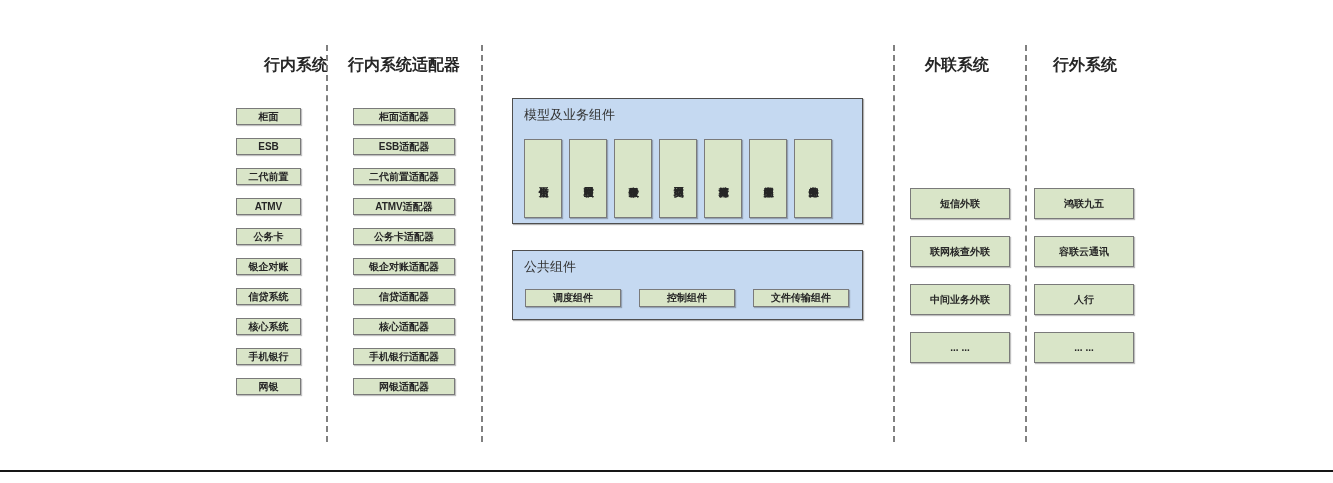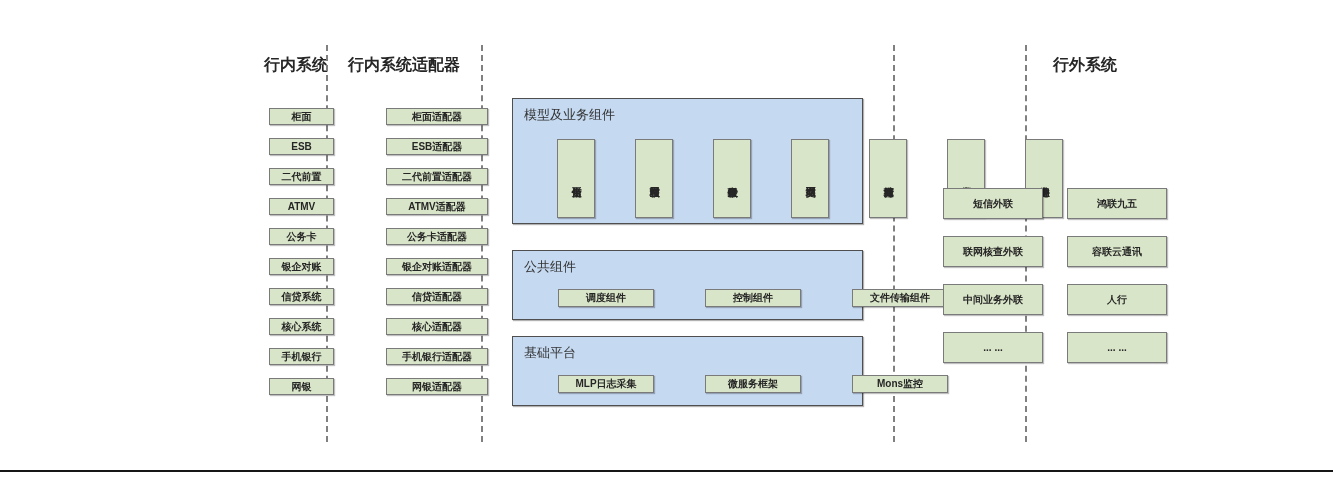--- a/index.html
+++ b/index.html
@@ -47,21 +47,20 @@
     border: 1px solid var(--box-border);
     box-shadow: 1px 1px 1px rgba(0,0,0,0.25);
     display: flex;
     align-items: center;
     justify-content: center;
     font-size: 10px;
     font-weight: bold;
     color: #262626;
     box-sizing: border-box;
     white-space: nowrap;
-    margin-left: 33px;
   }
   .vlist.gap13 .gbox { height: 17px; width: 100%; }
   .vlist.gap17 .gbox { height: 31px; width: 100%; }
   .panel {
     position: absolute;
     left: 512px;
     width: 351px;
     background: var(--panel-fill);
     border: 1px solid var(--panel-border);
     box-shadow: 1px 1px 1px rgba(0,0,0,0.3);
@@ -100,20 +99,21 @@
     background: var(--rule);
   }
 </style>
 </head>
 <body>
 
 <div class="canvas" style="--box-fill: #d9e5c8; --box-border: #7a7a7a; --panel-fill: #c5d9f1; --panel-border: #4f4f4f; --divider: #808080; --rule: #161616;">
 
   <div class="col-header" style="left:208px; width:120px;text-align:right;">行内系统</div>
   <div class="col-header" style="left:324px; width:160px;text-align:center;">行内系统适配器</div>
+  <div class="col-header" style="left:897px; width:120px;">外联系统</div>
   <div class="col-header" style="left:1025px; width:120px;">行外系统</div>
 
   <div class="vdivider" style="left:326px;"></div>
   <div class="vdivider" style="left:481px;"></div>
   <div class="vdivider" style="left:893px;"></div>
   <div class="vdivider" style="left:1025px;"></div>
 
   <div class="vlist gap13" style="left:236px; top:108px; width:65px;">
       <div class="gbox">柜面</div>
       <div class="gbox">ESB</div>
@@ -155,28 +155,20 @@
 
   <div class="panel" style="top:250px; height:70px;">
     <div class="panel-title">公共组件</div>
     <div class="panel-row wide">
         <div class="gbox">调度组件</div>
         <div class="gbox">控制组件</div>
         <div class="gbox">文件传输组件</div>
       </div>
   </div>
 
-  <div class="panel" style="top:336px; height:70px;">
-    <div class="panel-title">基础平台</div>
-    <div class="panel-row wide">
-        <div class="gbox">MLP日志采集</div>
-        <div class="gbox">微服务框架</div>
-        <div class="gbox">Mons监控</div>
-      </div>
-  </div>
 
   <div class="vlist gap17" style="left:910px; top:188px; width:100px;">
       <div class="gbox">短信外联</div>
       <div class="gbox">联网核查外联</div>
       <div class="gbox">中间业务外联</div>
       <div class="gbox">... ...</div>
     </div>
 
   <div class="vlist gap17" style="left:1034px; top:188px; width:100px;">
       <div class="gbox">鸿联九五</div>

